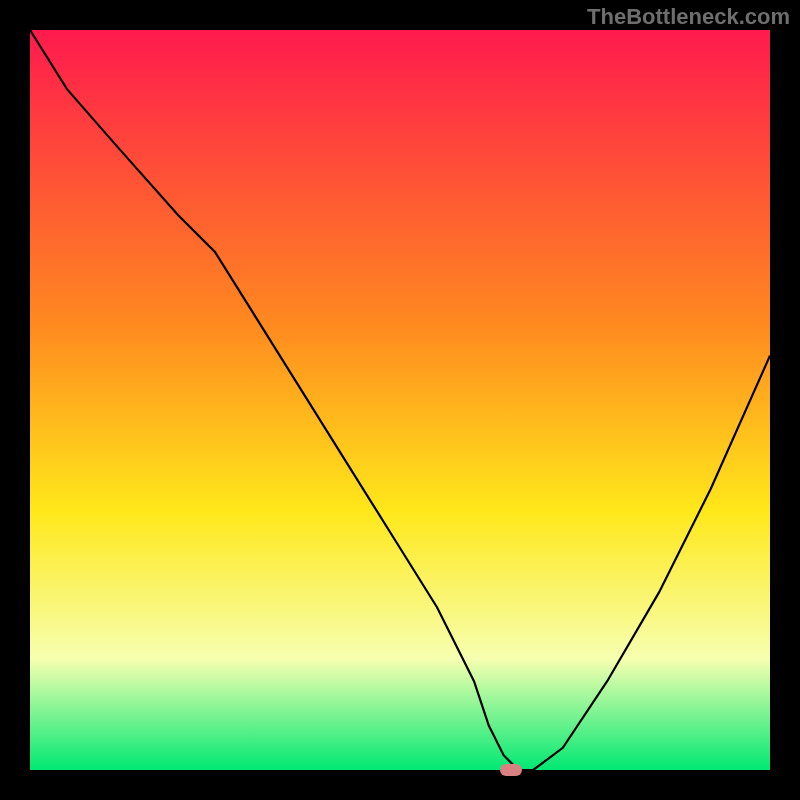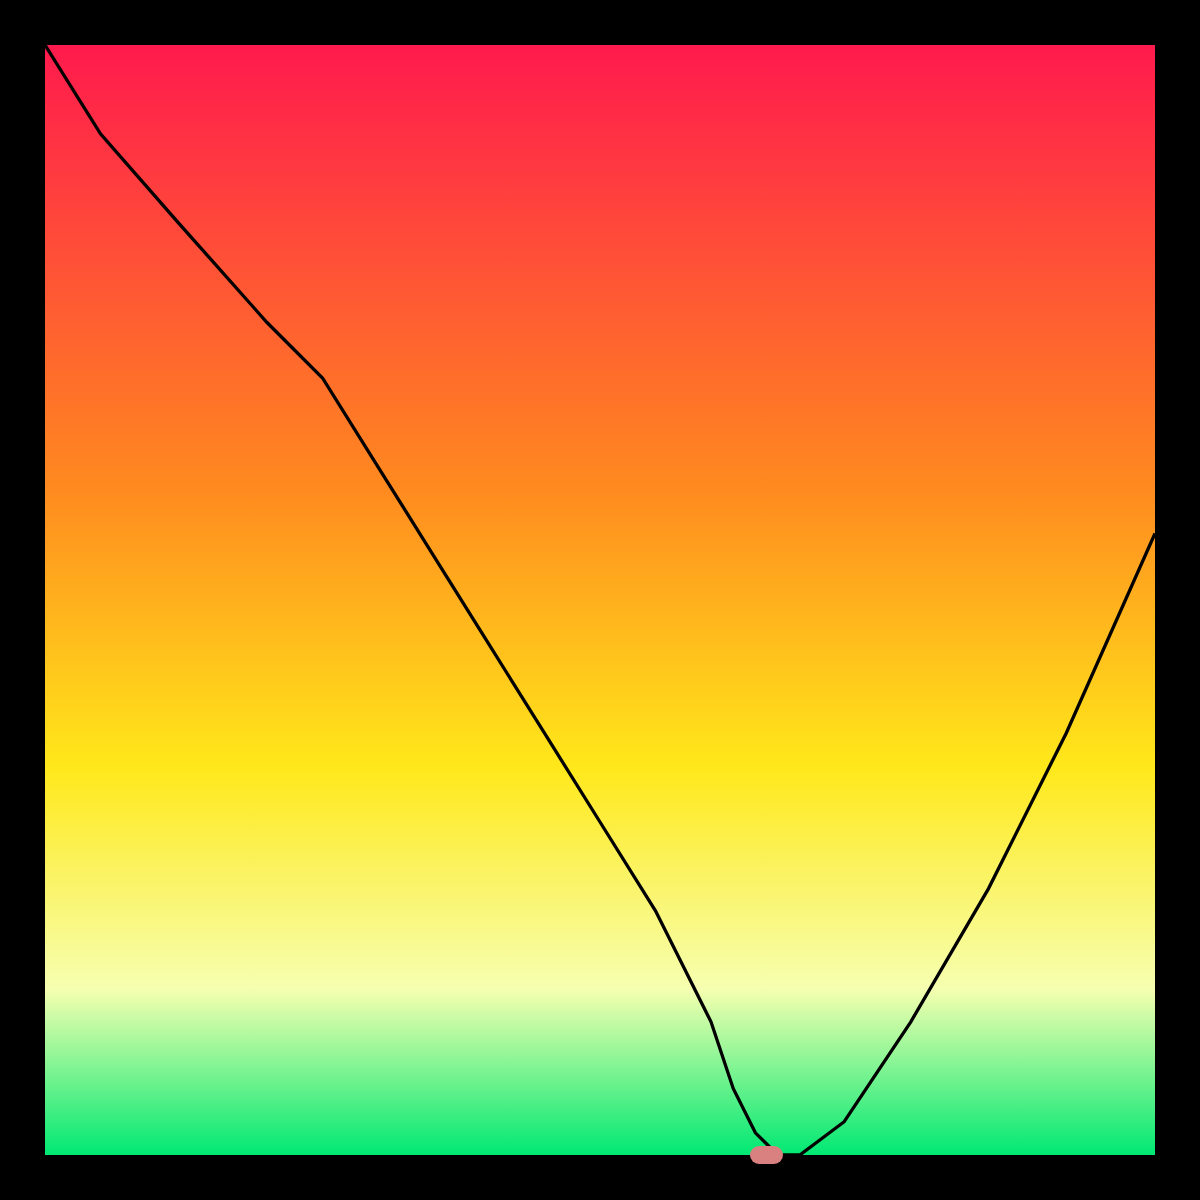--- a/index.html
+++ b/index.html
@@ -59,14 +59,15 @@
           <stop id="g3" offset="85%" stop-color="#f6ffb0"></stop>
           <stop id="g4" offset="100%" stop-color="#00e873"></stop>
         </linearGradient>
       </defs>
       <rect x="0" y="0" width="740" height="740" fill="url(#bg-grad)"></rect>
       <path id="curve-path" d="M0.0 0.0 L37.0 59.2 L88.8 118.4 L148.0 185.0 L185.0 222.0 L222.0 281.2 L259.0 340.4 L296.0 399.6 L333.0 458.8 L370.0 518.0 L407.0 577.2 L444.0 651.2 L458.8 695.6 L473.6 725.2 L488.4 740.0 L503.2 740.0 L532.8 717.8 L577.2 651.2 L629.0 562.4 L680.8 458.8 L740.0 325.6" fill="none" stroke="#000000" stroke-width="2.2"></path>
     </svg>
     <div id="marker" class="marker" style="left: 481px; top: 740px; background: rgb(217, 128, 128);"></div>
   </div>
 
+  <div class="watermark">TheBottleneck.com</div>
 
 </div>
 
 </body></html>

